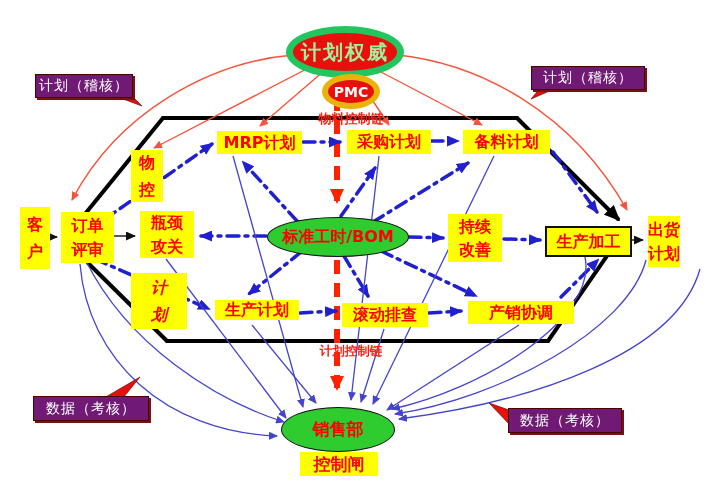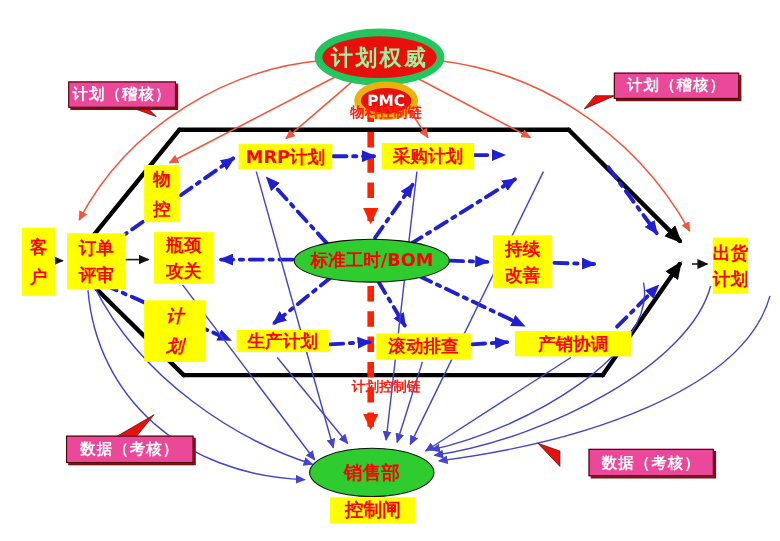--- a/index.html
+++ b/index.html
@@ -10,23 +10,23 @@
   #stage svg{position:absolute;left:0;top:0;z-index:1;}
   .node{position:absolute;z-index:2;display:flex;align-items:center;justify-content:center;
         text-align:center;font-weight:bold;}
   .ybox{background:#FFFF00;color:#FF0000;font-size:16px;}
   .ybox .inner{display:block;word-break:break-all;line-height:1.45;}
   .v .inner{width:1.15em;line-height:1.7;}
   .w2 .inner{width:2.25em;}
   .ellipse{border-radius:50%;}
   .red-ellipse{background:#E8100C;border:7px solid #22c55e;}
   .green-ellipse{background:#2ECC2E;border:1px solid #111;color:#FF0000;}
-  .callout{position:absolute;z-index:2;background:#ec4899;color:#FFFFFF;font-weight:bold;
+  .callout{position:absolute;z-index:2;background:#701a75;color:#FFFFFF;font-weight:normal;
            font-size:14px;display:flex;align-items:center;justify-content:center;
-           border:1px solid #4a0000;box-shadow:2px 2px 0 #7a1010;letter-spacing:1px;margin-left:27px;}
+           border:1px solid #4a0000;box-shadow:2px 2px 0 #7a1010;letter-spacing:1px;}
   .chain-label{position:absolute;z-index:2;color:#FF2010;font-weight:bold;font-size:13px;
                text-align:center;white-space:nowrap;}
   .outline{border:6px solid #eab308;}
 </style>
 </head>
 <body>
 
 <div id="stage">
 
   <svg width="709" height="492" viewBox="0 0 709 492">
@@ -123,21 +123,21 @@
       <polygon points="509,410 509,424 489,403"></polygon>
     </g>
   </svg>
 
   <div class="node ellipse red-ellipse" style="left:286px;top:26px;width:104px;height:38px;font-size:20px;color:#9CF39C;letter-spacing:2px;">
     <span class="inner">计划权威</span>
   </div>
   <div class="node ellipse red-ellipse outline" style="left:322px;top:74px;width:46px;height:23px;font-size:14px;color:#fff;">
     <span class="inner">PMC</span>
   </div>
-  <div class="chain-label" style="left:311px;top:93px;width:80px;">物料控制链</div>
+  <div class="chain-label" style="left:311px;top:110px;width:80px;">物料控制链</div>
 
   <div class="callout" style="left:35px;top:74px;width:96px;height:22px;">
     <span>计划（稽核）</span>
   </div>
   <div class="callout" style="left:531px;top:66px;width:112px;height:22px;">
     <span>计划（稽核）</span>
   </div>
   <div class="callout" style="left:33px;top:396px;width:114px;height:23px;">
     <span>数据（考核）</span>
   </div>
@@ -160,27 +160,33 @@
   <div class="node ybox w2" style="left:140px;top:211px;width:54px;height:47px;">
     <span class="inner">瓶颈攻关</span>
   </div>
 
   <div class="node ybox" style="left:217px;top:131px;width:85px;height:23px;">
     <span class="inner">MRP计划</span>
   </div>
   <div class="node ybox" style="left:347px;top:130px;width:84px;height:24px;">
     <span class="inner">采购计划</span>
   </div>
+  <div class="node ybox" style="left:463px;top:130px;width:87px;height:24px;">
+    <span class="inner">备料计划</span>
+  </div>
 
   <div class="node ellipse green-ellipse" style="left:267px;top:217px;width:140px;height:38px;font-size:16px;">
     <span class="inner">标准工时/BOM</span>
   </div>
   <div class="node ybox w2" style="left:448px;top:214px;width:54px;height:48px;">
     <span class="inner">持续改善</span>
   </div>
+  <div class="node ybox" style="left:545px;top:226px;width:83px;height:27px;border:2px solid #111;">
+    <span class="inner">生产加工</span>
+  </div>
   <div class="node ybox w2" style="left:648px;top:216px;width:32px;height:51px;">
     <span class="inner">出货计划</span>
   </div>
 
   <div class="node ybox" style="left:215px;top:300px;width:84px;height:20px;">
     <span class="inner">生产计划</span>
   </div>
   <div class="node ybox" style="left:342px;top:303px;width:86px;height:24px;">
     <span class="inner">滚动排查</span>
   </div>

